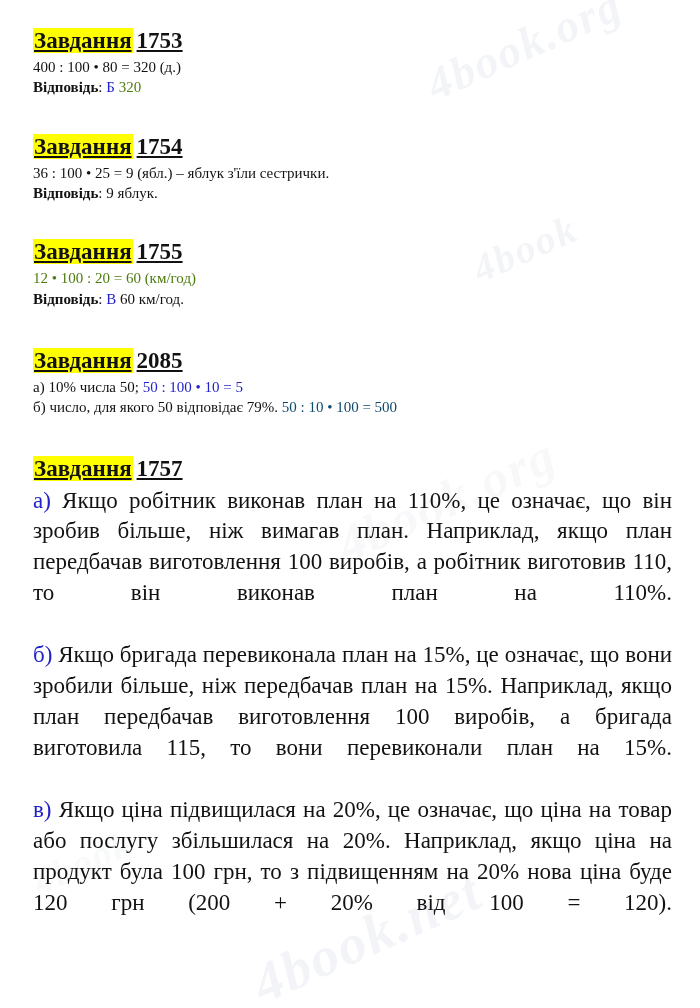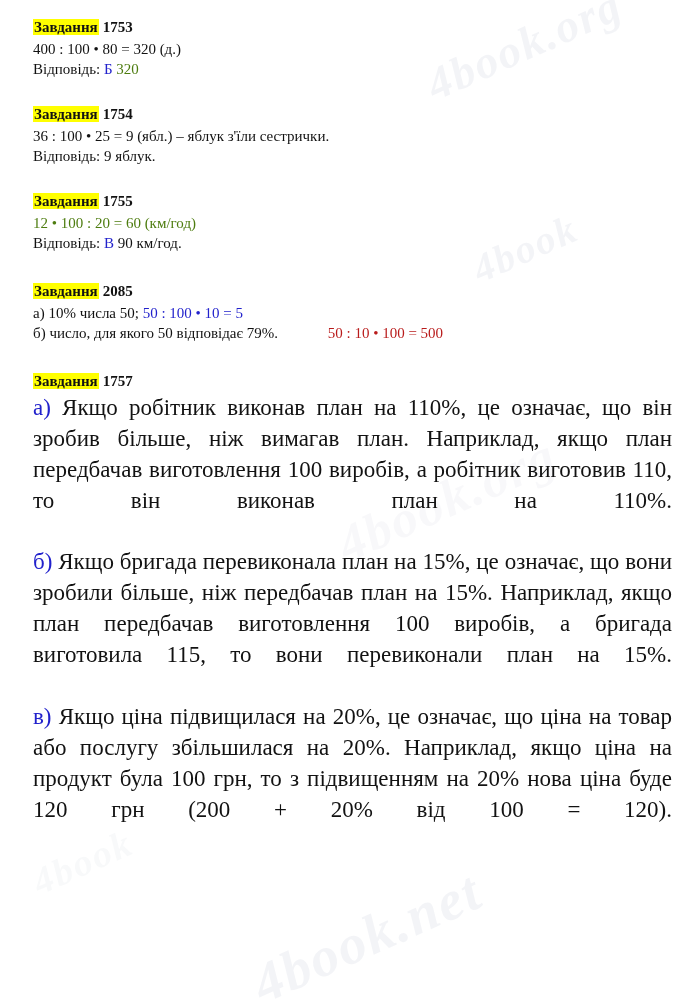--- a/index.html
+++ b/index.html
@@ -40,25 +40,26 @@
     position: relative;
     z-index: 2;
     padding: 14px 28px 0 33px;
     box-sizing: border-box;
     width: 700px;
   }
 
   .task { margin: 0 0 0 0; }
 
   .task-heading {
-    font-size: 15px;
+    font-size: 23px;
     font-weight: 700;
     line-height: 1.32;
-    margin: 4px 0 1px 0;
+    margin: 12px 0 1px 0;
     white-space: nowrap;
+    text-decoration: underline;
   }
   .hl {
     background: #ffff00;
     padding: 0 1px;
   }
   .task-num { margin-left: 4px; }
 
   .line {
     font-size: 15px;
     line-height: 1.34;
@@ -74,23 +75,23 @@
     text-justify: inter-word;
     text-indent: 0;
   }
   .para::after {
     content: "";
     display: inline-block;
     width: 100%;
   }
   .para.last::after { content: none; }
 
-  .lbl { font-weight: 400; margin-top: 27px; }
+  .lbl { font-weight: 700; margin-top: 27px; }
   .blue  { color: #2222cc; }
-  .blue2 { color: #b91c1c; margin-left: 46px; }
+  .blue2 { color: #0c4a6e; }
   .faint { color: #4d7c0f; }
   .gap-md  { height: 22px; }
   .gap-lg  { height: 25px; }
 </style>
 </head>
 <body>
 
 <div class="watermark wm-1">4book.org</div>
 <div class="watermark wm-2">4book</div>
 <div class="watermark wm-3">4book.org</div>
@@ -117,21 +118,21 @@
     <p class="line"><span class="lbl">Відповідь</span><span>: </span><span>9 яблук.</span></p>
   </section>
 
   <div class="gap-md"></div>
 
   <section class="task">
     <div class="task-heading">
       <span class="hl">Завдання</span><span class="task-num">1755</span>
     </div>
     <p class="line faint">12 • 100 : 20 = 60 (км/год)</p>
-    <p class="line"><span class="lbl">Відповідь</span><span>: </span><span class="blue">В</span><span> 90 км/год.</span></p>
+    <p class="line"><span class="lbl">Відповідь</span><span>: </span><span class="blue">В</span><span> 60 км/год.</span></p>
   </section>
 
   <div class="gap-lg"></div>
 
   <section class="task">
     <div class="task-heading">
       <span class="hl">Завдання</span><span class="task-num">2085</span>
     </div>
     <p class="line"><span>а)</span><span> 10% числа 50; </span><span class="blue">50 : 100 • 10 = 5</span></p>
     <p class="line"><span>б)</span><span> число, для якого 50 відповідає 79%. </span><span class="blue2">50 : 10 • 100 = 500</span></p>

